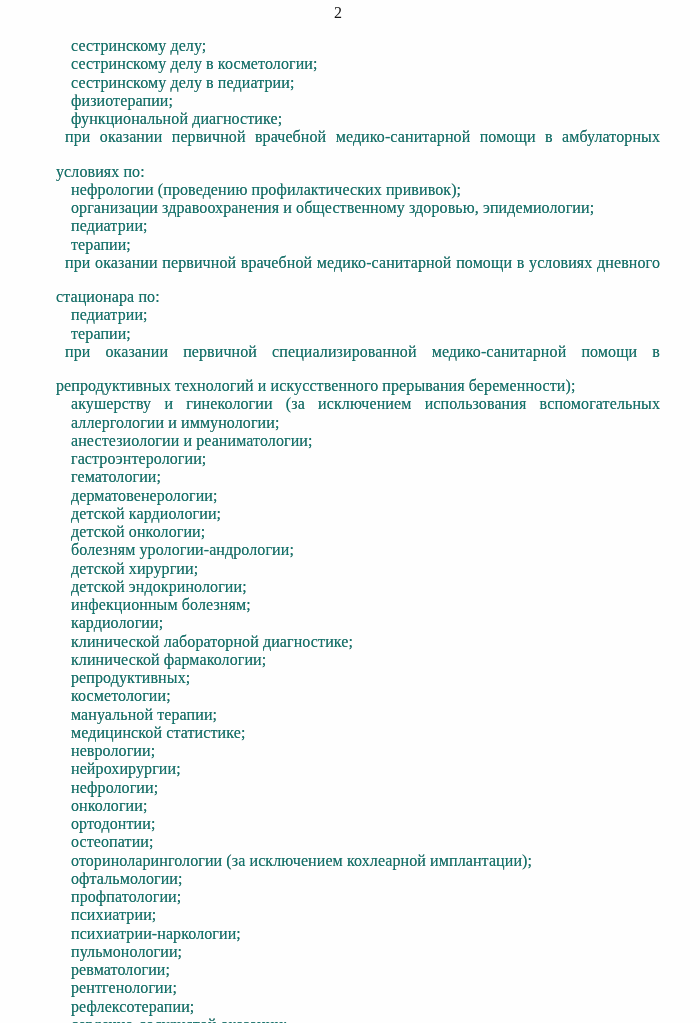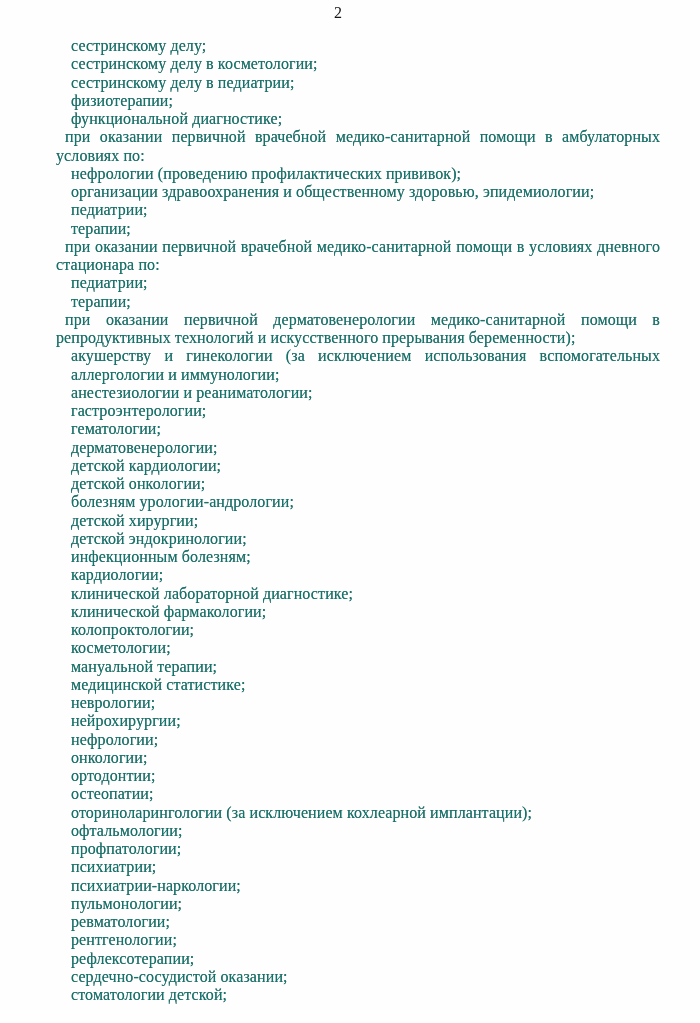--- a/index.html
+++ b/index.html
@@ -41,21 +41,21 @@
     letter-spacing: 0.1px;
     color: #0f766e;
     text-shadow: 0 0 0.3px rgba(20,20,20,0.55);
   }
   .line {
     min-height: 18.25px;
     white-space: nowrap;
   }
   .line.ind-item   { padding-left: 15px; }
   .line.ind-clause { padding-left: 9px;  }
-  .line.ind-base   { padding-left: 0;    }
+  .line.ind-base   { padding-left: 0; margin-top: 16px;    }
   .line.just {
     white-space: normal;
     text-align: justify;
     -moz-text-align-last: justify;
     text-align-last: justify;
   }
 </style>
 </head>
 <body>
 
@@ -70,38 +70,38 @@
       <div class="line ind-clause just">при оказании первичной врачебной медико-санитарной помощи в амбулаторных</div>
       <div class="line ind-base">условиях по:</div>
       <div class="line ind-item">нефрологии (проведению профилактических прививок);</div>
       <div class="line ind-item">организации здравоохранения и общественному здоровью, эпидемиологии;</div>
       <div class="line ind-item">педиатрии;</div>
       <div class="line ind-item">терапии;</div>
       <div class="line ind-clause just">при оказании первичной врачебной медико-санитарной помощи в условиях дневного</div>
       <div class="line ind-base">стационара по:</div>
       <div class="line ind-item">педиатрии;</div>
       <div class="line ind-item">терапии;</div>
-      <div class="line ind-clause just">при оказании первичной дерматовенерологии медико-санитарной помощи в</div>
+      <div class="line ind-clause just">при оказании первичной специализированной медико-санитарной помощи в</div>
       <div class="line ind-base">репродуктивных технологий и искусственного прерывания беременности);</div>
       <div class="line ind-item just">акушерству и гинекологии (за исключением использования вспомогательных</div>
       <div class="line ind-item">аллергологии и иммунологии;</div>
       <div class="line ind-item">анестезиологии и реаниматологии;</div>
       <div class="line ind-item">гастроэнтерологии;</div>
       <div class="line ind-item">гематологии;</div>
       <div class="line ind-item">дерматовенерологии;</div>
       <div class="line ind-item">детской кардиологии;</div>
       <div class="line ind-item">детской онкологии;</div>
       <div class="line ind-item">болезням урологии-андрологии;</div>
       <div class="line ind-item">детской хирургии;</div>
       <div class="line ind-item">детской эндокринологии;</div>
       <div class="line ind-item">инфекционным болезням;</div>
       <div class="line ind-item">кардиологии;</div>
       <div class="line ind-item">клинической лабораторной диагностике;</div>
       <div class="line ind-item">клинической фармакологии;</div>
-      <div class="line ind-item">колопроктологии;</div>
+      <div class="line ind-item">репродуктивных;</div>
       <div class="line ind-item">косметологии;</div>
       <div class="line ind-item">мануальной терапии;</div>
       <div class="line ind-item">медицинской статистике;</div>
       <div class="line ind-item">неврологии;</div>
       <div class="line ind-item">нейрохирургии;</div>
       <div class="line ind-item">нефрологии;</div>
       <div class="line ind-item">онкологии;</div>
       <div class="line ind-item">ортодонтии;</div>
       <div class="line ind-item">остеопатии;</div>
       <div class="line ind-item">оториноларингологии (за исключением кохлеарной имплантации);</div>

